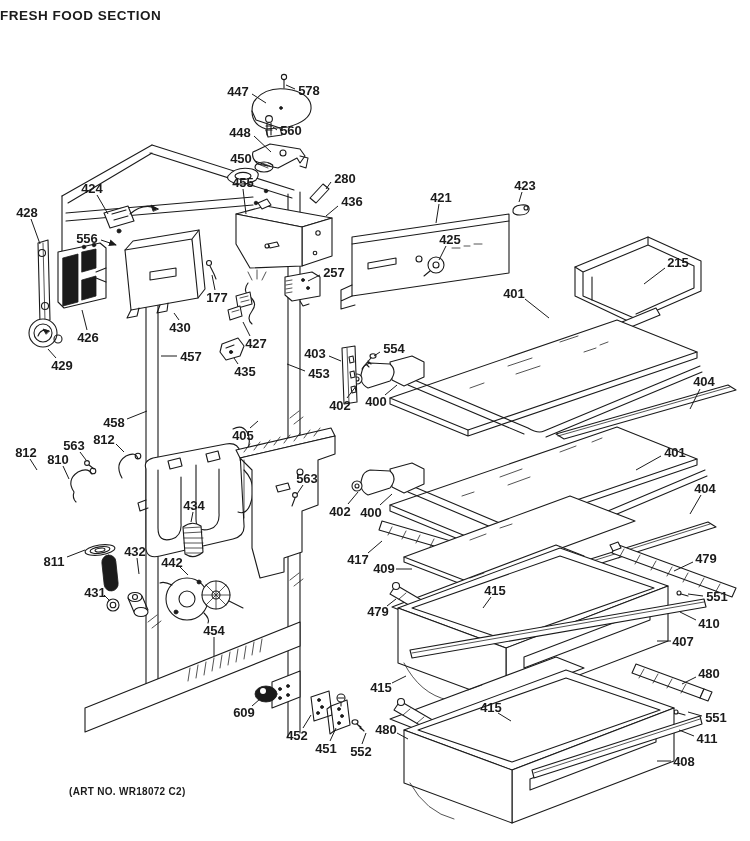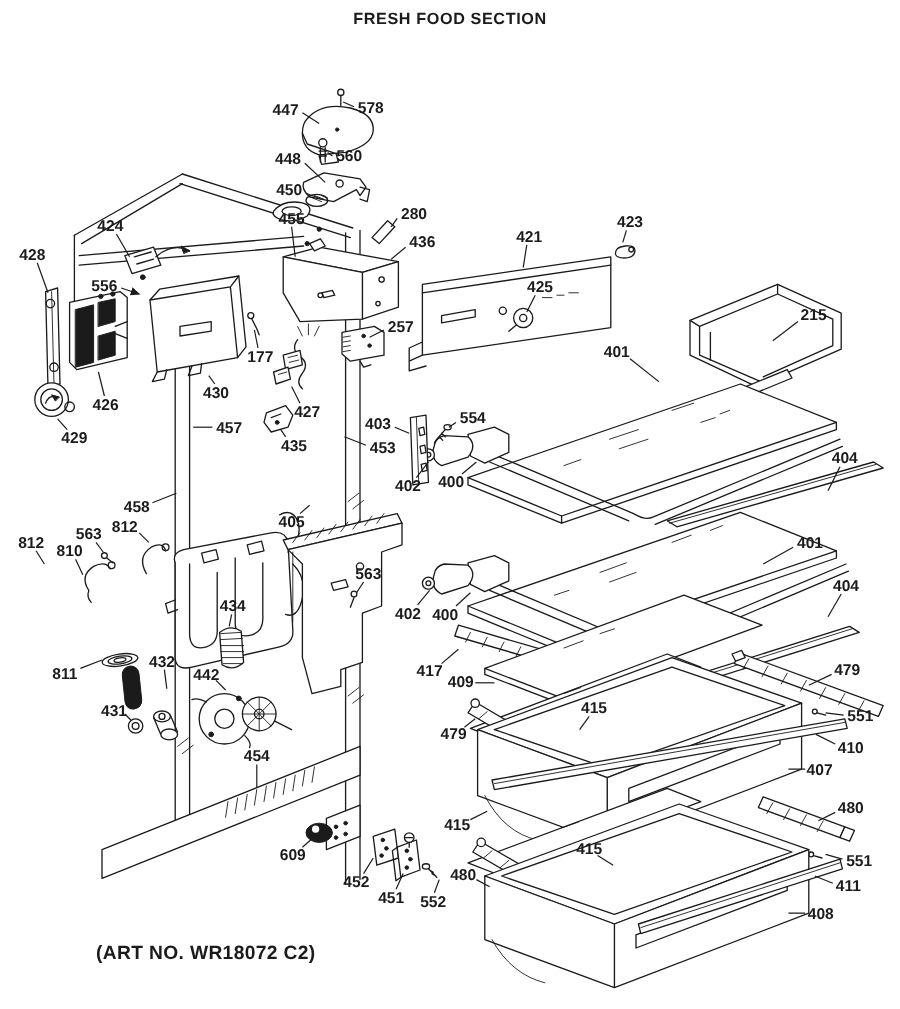--- a/index.html
+++ b/index.html
@@ -1,21 +1,21 @@
 <!DOCTYPE html>
 <html style="--ink: #1b1b1b;"><head>
 <meta charset="utf-8">
 <style>
   :root { --ink:#1b1b1b; }
   html,body{margin:0;padding:0;background:#fff;}
   .page{position:relative;width:750px;height:841px;background:#fff;overflow:hidden;
         font-family:"Liberation Sans",sans-serif;color:var(--ink);}
-  .title{position:absolute;top:8px;left:0;right:0;text-align:center;
+  .title{position:absolute;top:8px;left:0;right:0;text-align:left;
          font-size:13.5px;font-weight:bold;letter-spacing:.5px;}
-  .artno{position:absolute;left:80px;top:786px;font-size:16px;font-weight:bold;letter-spacing:.3px;}
+  .artno{position:absolute;left:69px;top:786px;font-size:10px;font-weight:bold;letter-spacing:.3px;}
   svg{position:absolute;left:0;top:0;}
   .ln{fill:none;stroke:var(--ink);stroke-width:1.1;stroke-linecap:round;stroke-linejoin:round;}
   .wh{fill:#ffffff;stroke:var(--ink);stroke-width:1.1;stroke-linecap:round;stroke-linejoin:round;}
   .dk{fill:var(--ink);stroke:var(--ink);stroke-width:.8;}
   .thin{stroke-width:.75;}
   .lbl{font-family:"Liberation Sans",sans-serif;font-size:13px;font-weight:bold;fill:var(--ink);}
   .leader{stroke:var(--ink);stroke-width:1;fill:none;}
 </style>
 </head>
 <body>

